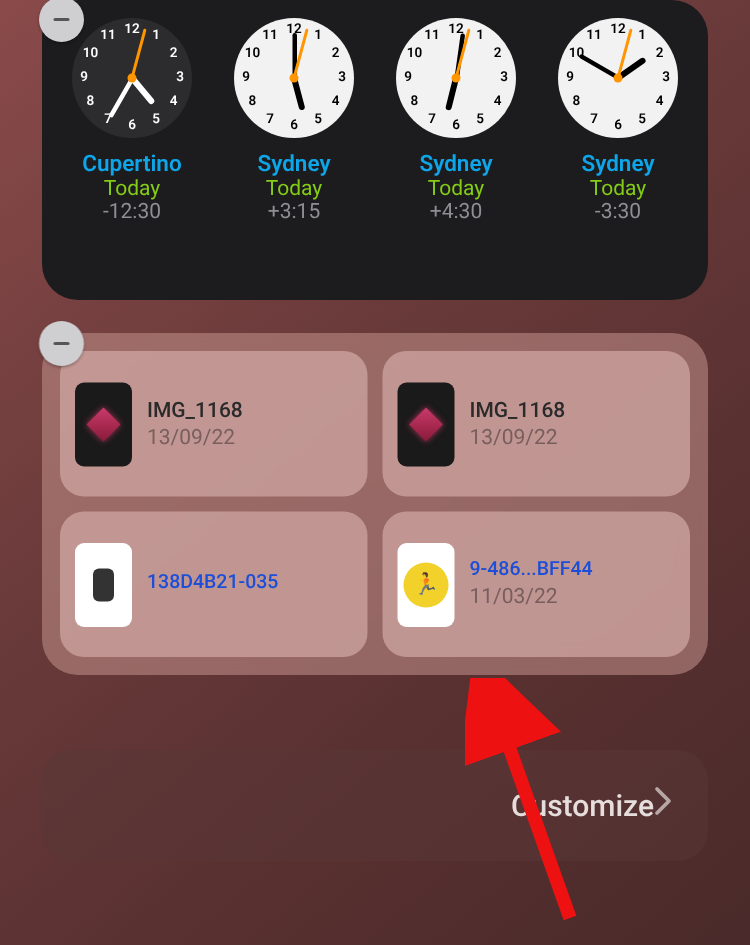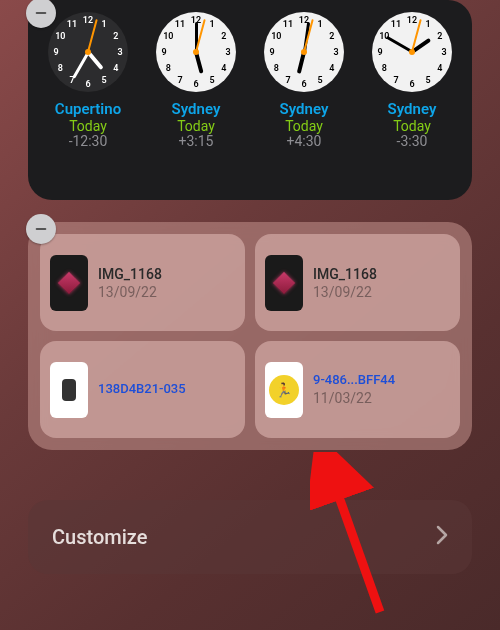--- a/index.html
+++ b/index.html
@@ -33,21 +33,21 @@
 .thumb-dark{background:#1a1a1a;display:flex;align-items:center;justify-content:center;}
 .gem{width:16px;height:16px;transform:rotate(45deg);background:linear-gradient(135deg,#c93a6a,#8a1a3a);box-shadow:0 0 4px rgba(201,58,106,0.8);}
 .thumb-white{background:#fff;display:flex;align-items:center;justify-content:center;}
 .earbud{width:14px;height:22px;background:#333;border-radius:4px;}
 .thumb-yellow{background:#fff;display:flex;align-items:center;justify-content:center;}
 .circ-y{width:30px;height:30px;border-radius:50%;background:#f2d12a;display:flex;align-items:center;justify-content:center;color:#333;font-size:14px;font-weight:bold;}
 .finfo{display:flex;flex-direction:column;min-width:0;}
 .fname{color:#2a2a2a;font-size:14px;font-weight:500;white-space:nowrap;overflow:hidden;text-overflow:ellipsis;}
 .fname2{color:#1d4ed8;font-size:13px;font-weight:500;line-height:1.15;}
 .fdate{color:rgba(60,50,50,0.55);font-size:14px;margin-top:2px;}
-.customize{position:absolute;left:28px;top:500px;width:444px;height:74px;border-radius:20px;background:rgba(90,55,55,0.55);display:flex;align-items:center;justify-content:space-between;padding:0 24px;box-sizing:border-box;}
+.customize{position:absolute;left:28px;top:500px;width:444px;height:74px;border-radius:20px;background:rgba(90,55,55,0.55);display:flex;align-items:center;justify-content:flex-end;padding:0 24px;box-sizing:border-box;}
 .customize-label{color:#e6dedc;font-size:20px;font-weight:500;}
 .chevron{color:#b6a6a4;font-size:22px;}
 .arrow{position:absolute;left:310px;top:452px;pointer-events:none;}
 </style>
 </head>
 <body>
 
 <div class="worldclock">
   <div class="clocks" id="clocks">
       <div class="clock-col">

